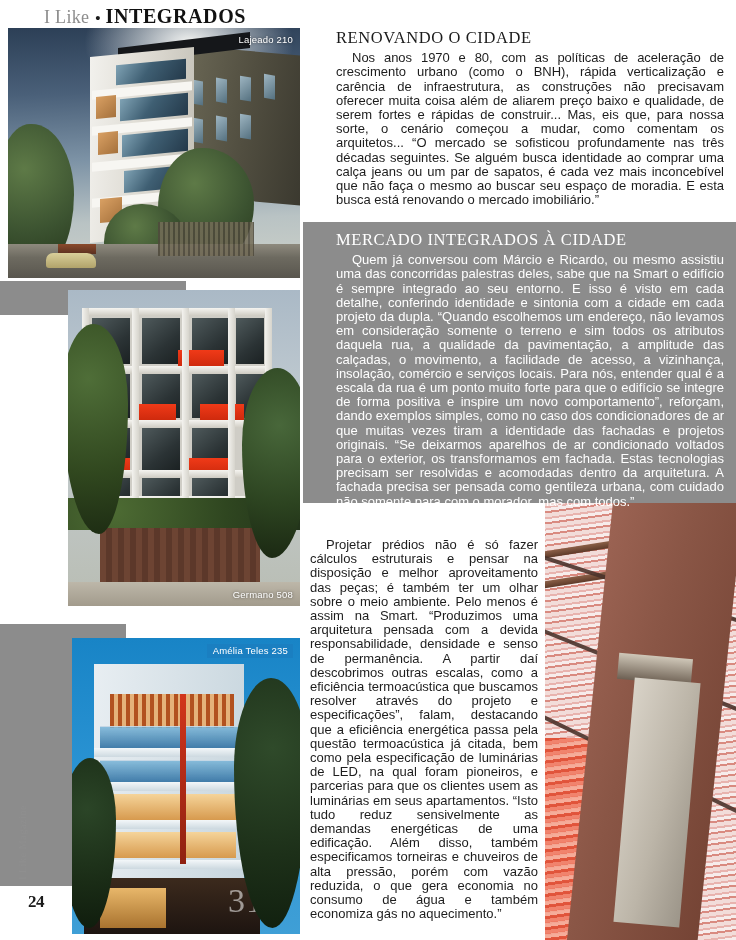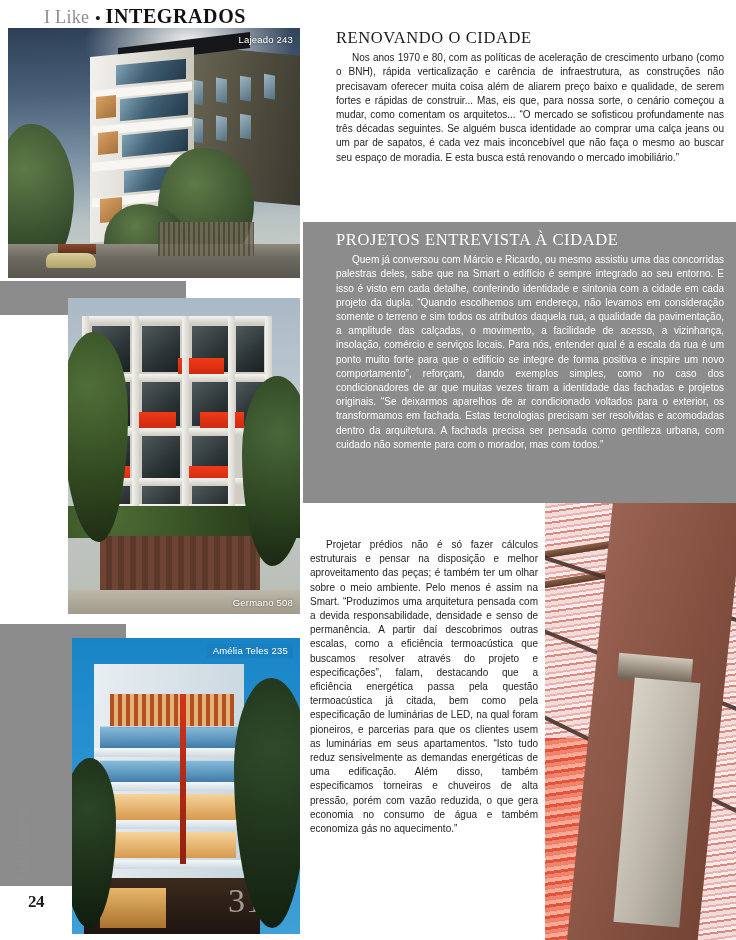--- a/index.html
+++ b/index.html
@@ -165,21 +165,21 @@
     position: absolute; left: 150px; bottom: 22px; width: 96px; height: 34px;
     background: repeating-linear-gradient(90deg, #4f4a3c 0 2px, #736c57 2px 5px);
     opacity: .85;
   }
   #photo-lajeado .awning {
     position: absolute; left: 50px; bottom: 24px; width: 38px; height: 10px;
     background: linear-gradient(180deg, #8a4a2c 0%, #5b3020 100%);
   }
 
   
-  #photo-germano { left: 68px; top: 290px; width: 232px; height: 316px; margin-top: 8px; }
+  #photo-germano { left: 68px; top: 290px; width: 232px; height: 316px; }
   #photo-germano .sky {
     position: absolute; inset: 0;
     background: linear-gradient(180deg, #aab9c6 0%, #c4cdd2 40%, #b9bdb3 100%);
   }
   #photo-germano .facade {
     position: absolute; left: 14px; top: 18px; width: 190px; height: 196px;
     background: #cfcdc6;
   }
   #photo-germano .col {
     position: absolute; top: 0; width: 7px; height: 100%;
@@ -324,21 +324,21 @@
     font-family: "Liberation Serif", serif;
     font-size: 16.5px;
     letter-spacing: 0.6px;
     color: #1b1b1b;
     line-height: 1.22;
     margin: 0 0 3px 0;
     font-weight: normal;
   }
   .body-copy {
     font-family: "Liberation Sans", sans-serif;
-    font-size: 10px;
+    font-size: 13px;
     line-height: 14.2px;
     text-align: justify;
     text-indent: 16px;
     margin: 0;
     color: #1d1d1d;
     hyphens: manual;
   }
 
   #sec-renovando {
     position: absolute;
@@ -399,21 +399,21 @@
   <div class="glass" style="left:116px; top:140px; width:64px; height:22px;"></div>
   <div class="warm" style="left:88px; top:68px; width:20px; height:22px;"></div>
   <div class="warm" style="left:90px; top:104px; width:20px; height:22px;"></div>
   <div class="warm" style="left:92px; top:170px; width:22px; height:24px;"></div>
   <div class="tree" style="left:150px; top:120px; width:96px; height:118px;"></div>
   <div class="tree" style="left:96px; top:176px; width:82px; height:74px;"></div>
   <div class="ground"></div>
   <div class="fence"></div>
   <div class="awning"></div>
   <div class="car"></div>
-  <div class="photo-caption">Lajeado 243</div>
+  <div class="photo-caption">Lajeado 210</div>
 </div>
 
 <div class="photo" id="photo-germano">
   <div class="sky"></div>
   <div class="facade">
     <div class="bay" style="left:10px; top:10px; width:38px; height:46px;"></div>
     <div class="bay" style="left:60px; top:10px; width:38px; height:46px;"></div>
     <div class="bay" style="left:110px; top:10px; width:38px; height:46px;"></div>
     <div class="bay" style="left:154px; top:10px; width:28px; height:46px;"></div>
     <div class="bay" style="left:10px; top:66px; width:38px; height:44px;"></div>
@@ -485,21 +485,21 @@
   <div class="niche"></div>
 </div>
 
 <div id="sec-renovando">
   <h2 class="section-title">RENOVANDO O CIDADE</h2>
   <p class="body-copy">Nos anos 1970 e 80, com as políticas de aceleração de crescimento urbano (como o BNH), rápida verticalização e carência de infraestrutura, as construções não precisavam oferecer muita coisa além de aliarem preço baixo e qualidade, de serem fortes e rápidas de construir... Mas, eis que, para nossa sorte, o cenário começou a mudar, como comentam os arquitetos... “O mercado se sofisticou profundamente nas três décadas seguintes. Se alguém busca identidade ao comprar uma calça jeans ou um par de sapatos, é cada vez mais inconcebível que não faça o mesmo ao buscar seu espaço de moradia. E esta busca está renovando o mercado imobiliário.”</p>
 </div>
 
 <div id="panel-projetos">
   <div id="sec-projetos">
-    <h2 class="section-title">PROJETOS ENTREVISTA À CIDADE</h2>
+    <h2 class="section-title">MERCADO INTEGRADOS À CIDADE</h2>
     <p class="body-copy">Quem já conversou com Márcio e Ricardo, ou mesmo assistiu uma das concorridas palestras deles, sabe que na Smart o edifício é sempre integrado ao seu entorno. E isso é visto em cada detalhe, conferindo identidade e sintonia com a cidade em cada projeto da dupla. “Quando escolhemos um endereço, não levamos em consideração somente o terreno e sim todos os atributos daquela rua, a qualidade da pavimentação, a amplitude das calçadas, o movimento, a facilidade de acesso, a vizinhança, insolação, comércio e serviços locais. Para nós, entender qual é a escala da rua é um ponto muito forte para que o edifício se integre de forma positiva e inspire um novo comportamento”, reforçam, dando exemplos simples, como no caso dos condicionadores de ar que muitas vezes tiram a identidade das fachadas e projetos originais. “Se deixarmos aparelhos de ar condicionado voltados para o exterior, os transformamos em fachada. Estas tecnologias precisam ser resolvidas e acomodadas dentro da arquitetura. A fachada precisa ser pensada como gentileza urbana, com cuidado não somente para com o morador, mas com todos.”</p>
   </div>
 </div>
 
 <div id="sec-amigos">
   <p class="body-copy">Projetar prédios não é só fazer cálculos estruturais e pensar na disposição e melhor aproveitamento das peças; é também ter um olhar sobre o meio ambiente. Pelo menos é assim na Smart. “Produzimos uma arquitetura pensada com a devida responsabilidade, densidade e senso de permanência. A partir daí descobrimos outras escalas, como a eficiência termoacústica que buscamos resolver através do projeto e especificações”, falam, destacando que a eficiência energética passa pela questão termoacústica já citada, bem como pela especificação de luminárias de LED, na qual foram pioneiros, e parcerias para que os clientes usem as luminárias em seus apartamentos. “Isto tudo reduz sensivelmente as demandas energéticas de uma edificação. Além disso, também especificamos torneiras e chuveiros de alta pressão, porém com vazão reduzida, o que gera economia no consumo de água e também economiza gás no aquecimento.”</p>
 </div>
 
 <div class="folio-vertical">I Like Magazine</div>
 <div class="folio-number">24</div>

